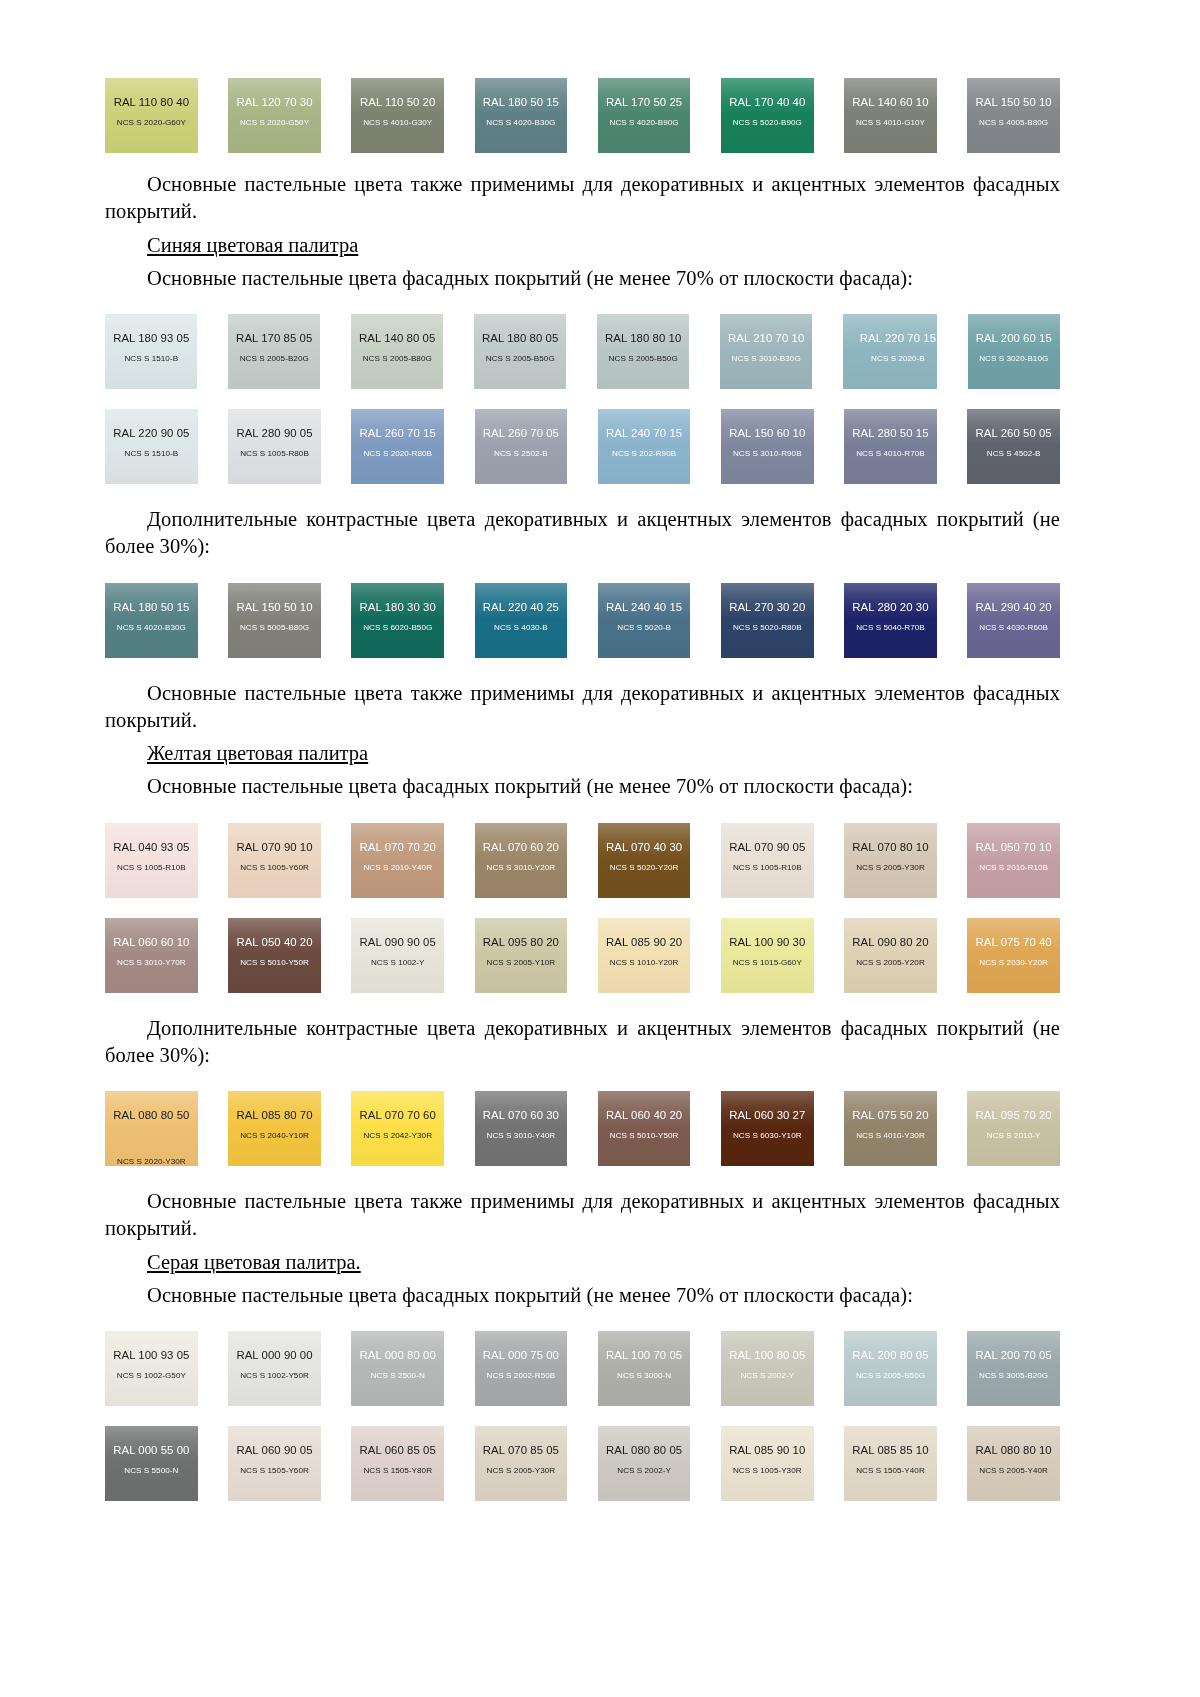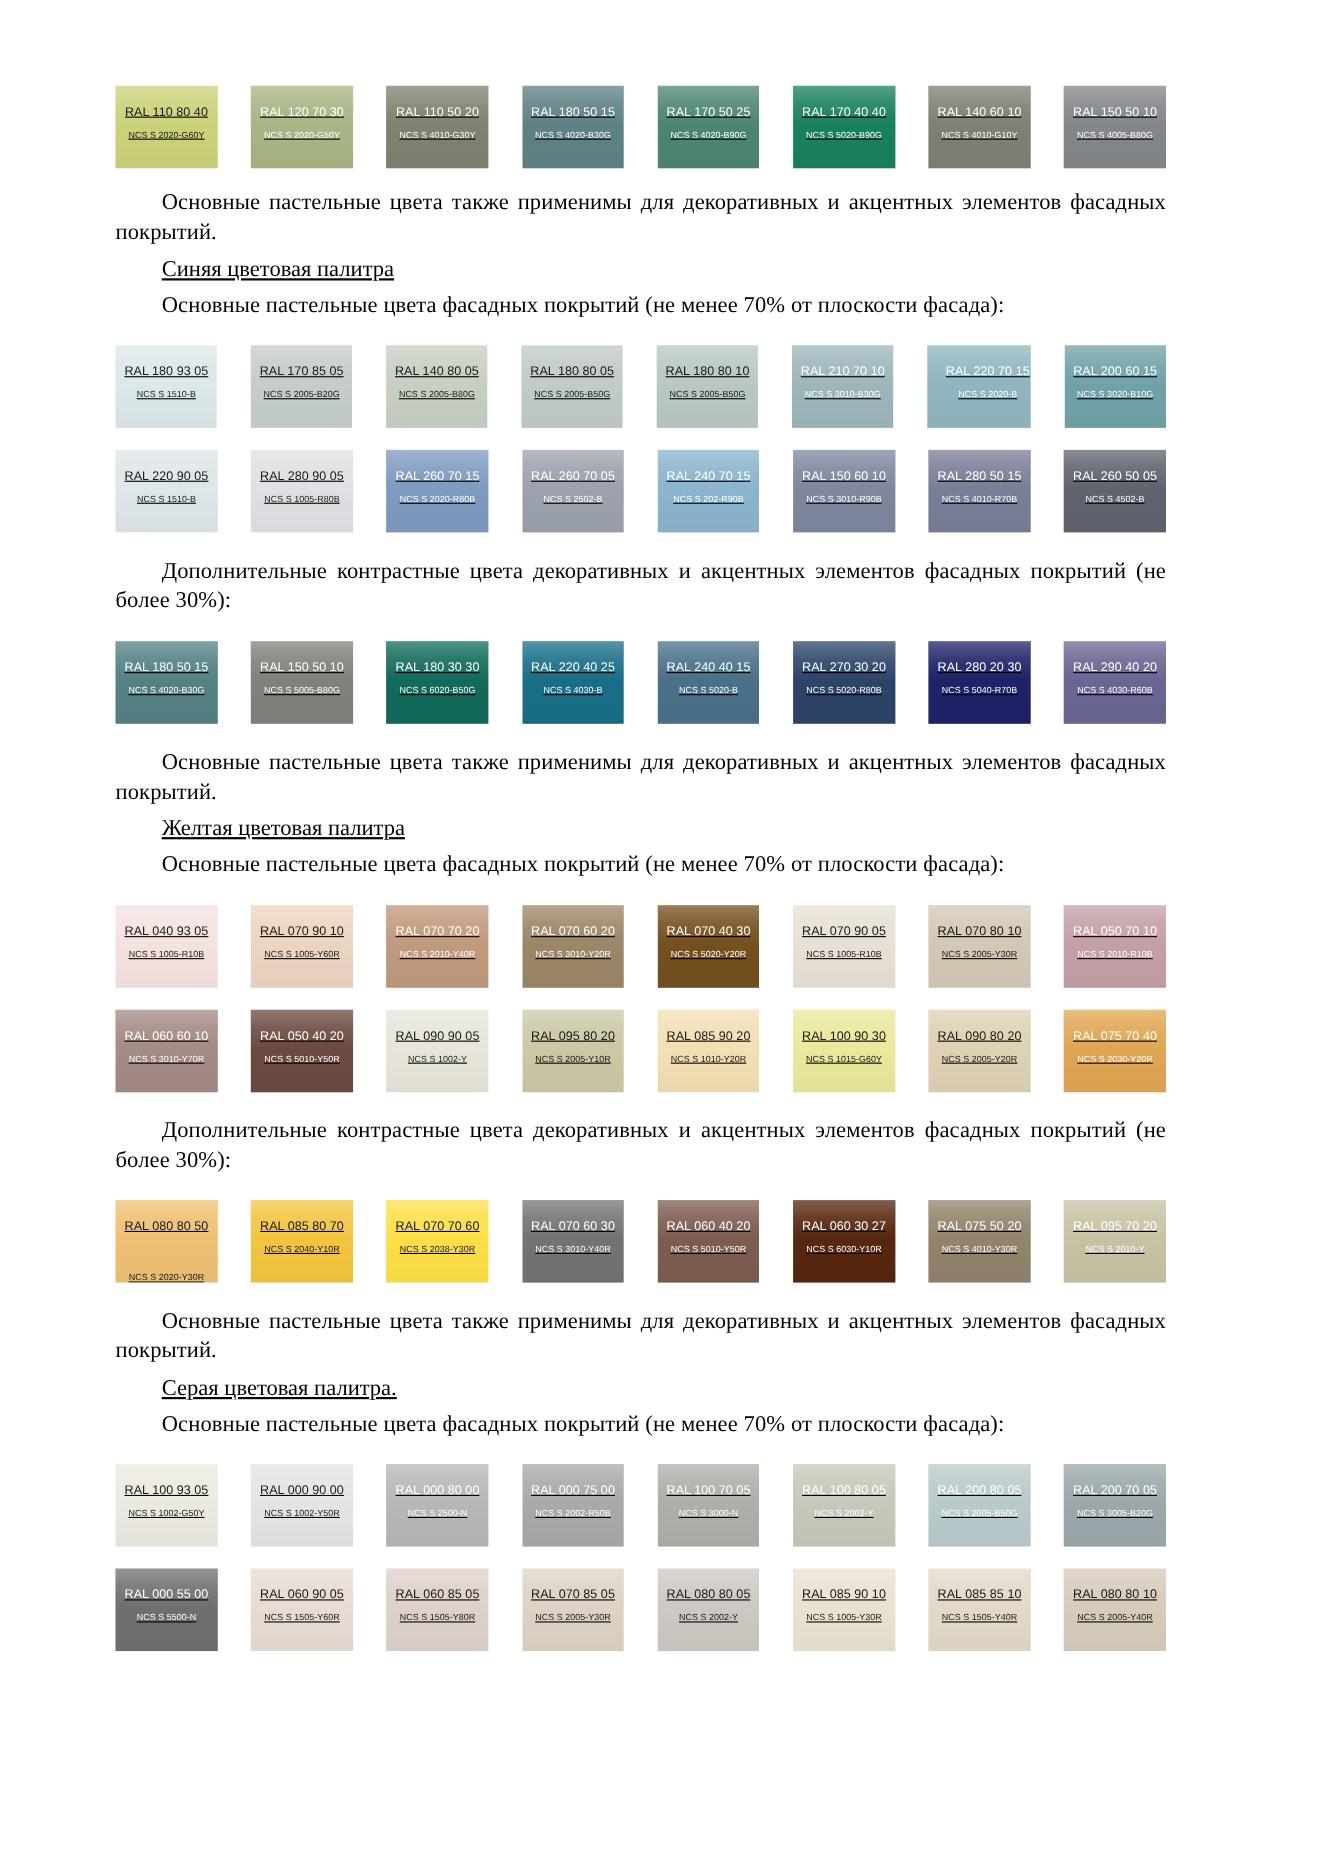--- a/index.html
+++ b/index.html
@@ -48,21 +48,20 @@
   }
   .spacer-6 { height: 6px; }
   .spacer-18 { height: 18px; }
   .spacer-22 { height: 22px; }
 
   
   .swatch-row {
     display: flex;
     gap: 12px;
     width: 955px;
-    text-decoration: underline;
   }
   .swatch {
     position: relative;
     width: 103px;
     height: 75px;
     margin-right: 18.5px;
     box-sizing: border-box;
     display: flex;
     flex-direction: column;
     justify-content: flex-start;
@@ -375,21 +374,21 @@
       <div class="swatch dark-text" style="background-color: rgb(239, 192, 114); justify-content: space-between;">
         <span class="ral">RAL 080 80 50</span>
         <span class="ncs">NCS S 2020-Y30R</span>
       </div>
       <div class="swatch dark-text" style="background-color: rgb(243, 197, 63);">
         <span class="ral">RAL 085 80 70</span>
         <span class="ncs">NCS S 2040-Y10R</span>
       </div>
       <div class="swatch dark-text" style="background-color: #fde047;">
         <span class="ral">RAL 070 70 60</span>
-        <span class="ncs">NCS S 2038-Y30R</span>
+        <span class="ncs">NCS S 2042-Y30R</span>
       </div>
       <div class="swatch light-text" style="background-color: #737373;">
         <span class="ral">RAL 070 60 30</span>
         <span class="ncs">NCS S 3010-Y40R</span>
       </div>
       <div class="swatch light-text" style="background-color: rgb(125, 92, 80);">
         <span class="ral">RAL 060 40 20</span>
         <span class="ncs">NCS S 5010-Y50R</span>
       </div>
       <div class="swatch light-text" style="background-color: rgb(87, 38, 14);">

